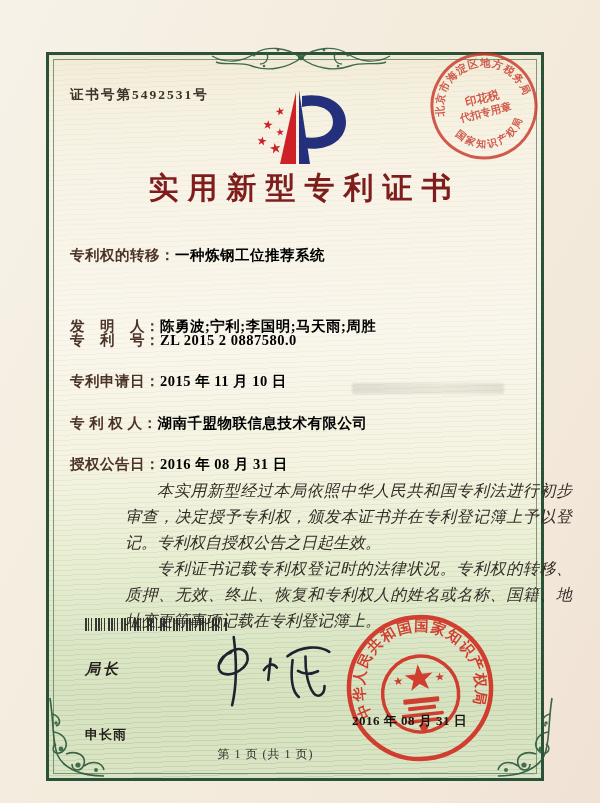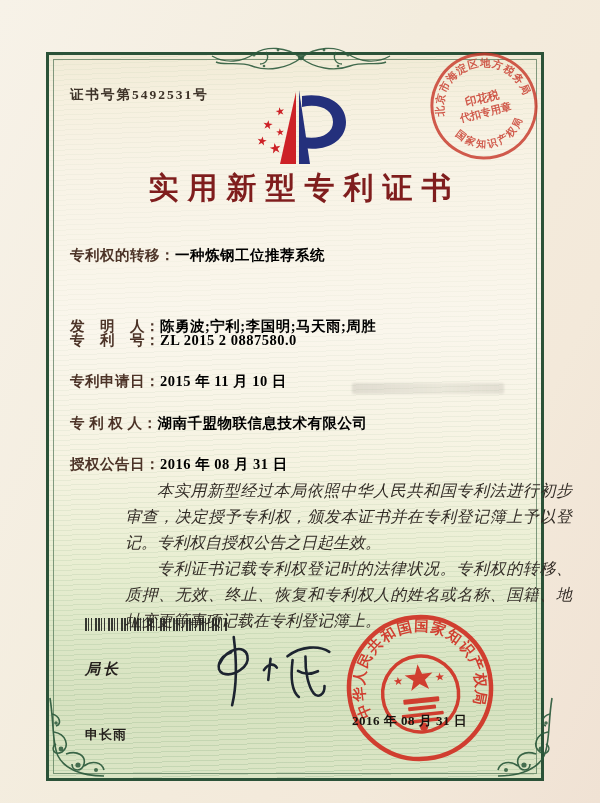--- a/index.html
+++ b/index.html
@@ -229,14 +229,15 @@
       <rect x="58" y="86" width="36" height="5" rx="1"></rect>
       <rect x="62" y="94" width="28" height="4" rx="1"></rect>
       <rect x="55" y="101" width="42" height="3.5" rx="1"></rect>
       <rect x="60" y="107" width="32" height="3.5" rx="1"></rect>
       <circle cx="76" cy="115" r="4"></circle>
     </g>
   </svg>
 
   <div class="issue-date">2016 年 08 月 31 日</div>
 
+  <div class="footer">第 1 页 (共 1 页)</div>
 
 </div>
 
 </body></html>

